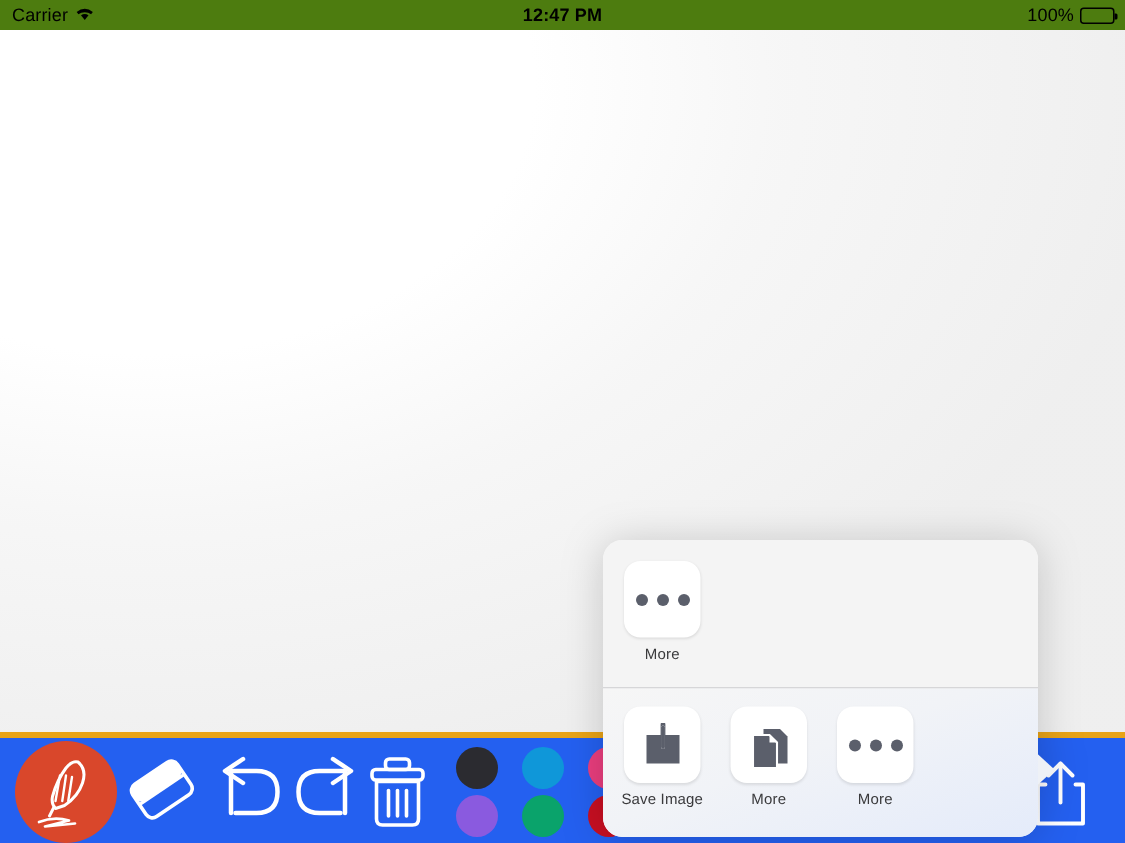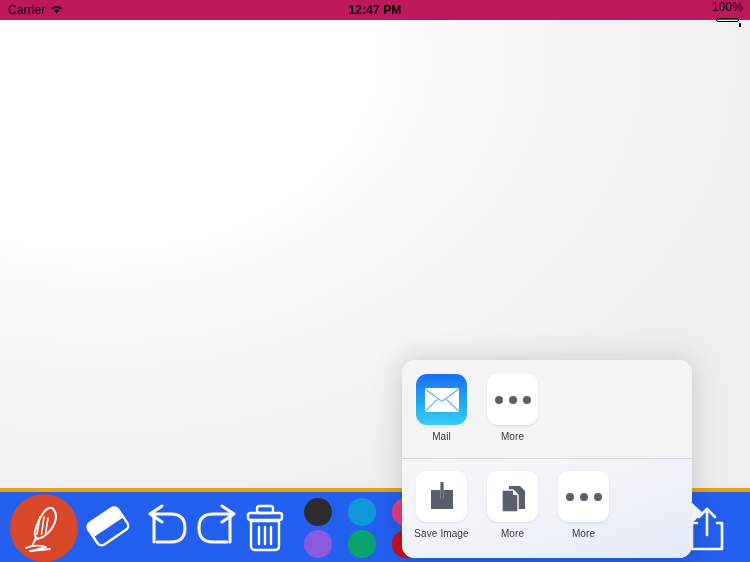--- a/index.html
+++ b/index.html
@@ -15,36 +15,36 @@
     background:#ffffff;
   }
 
   
   #status-bar {
     position:absolute; top:0; left:0;
     width:750px; height:20px;
     display:flex; align-items:center;
     font-size:12px; color:#000;
     z-index:50;
-    background:#be185d;
+    background:#4d7c0f;
   }
   #status-left {
     position:absolute; left:8px; top:0; height:20px;
     display:flex; align-items:center; gap:5px;
   }
   #carrier-label { font-size:12px; letter-spacing:0.1px; }
   .wifi-glyph { display:block; }
   #status-center {
     position:absolute; left:0; right:0; top:0; height:20px;
     display:flex; align-items:center; justify-content:center;
     font-size:12px; font-weight:bold; letter-spacing:0.1px;
   }
   #status-right {
     position:absolute; right:7px; top:0; height:20px;
-    display:flex; align-items:center; gap:4px;flex-direction:column;
+    display:flex; align-items:center; gap:4px;
   }
   #battery-pct { font-size:12px; letter-spacing:0.1px; }
   .battery {
     position:relative; width:23px; height:11px;
     border:1px solid #000; border-radius:2.5px;
     padding:1px;
   }
   .battery::after {
     content:""; position:absolute; right:-3px; top:3.5px;
     width:2px; height:4px; background:#000; border-radius:0 1px 1px 0;
@@ -299,31 +299,20 @@
 
     </div>
   </div>
 
   <div id="share-popover">
     <div id="popover-tail"></div>
     <div id="popover-body">
 
       <div id="apps-row">
 
-        <div class="share-item">
-          <div class="share-tile mail">
-            <svg width="36" height="26" viewBox="0 0 36 26">
-              <rect x="1" y="1" width="34" height="24" rx="1.5" fill="#ffffff"></rect>
-              <path d="M1.6 2.2 L18 14.4 L34.4 2.2" fill="none" stroke="#3fb4ef" stroke-width="1.1"></path>
-              <path d="M1.6 23.8 L13.5 12.4" fill="none" stroke="#3fb4ef" stroke-width="1.1"></path>
-              <path d="M34.4 23.8 L22.5 12.4" fill="none" stroke="#3fb4ef" stroke-width="1.1"></path>
-            </svg>
-          </div>
-          <div class="share-label">Mail</div>
-        </div>
 
         <div class="share-item">
           <div class="share-tile">
             <span class="dots">
               <span class="dot"></span>
                 <span class="dot"></span>
                 <span class="dot"></span>
             </span>
           </div>
           <div class="share-label">More</div>

